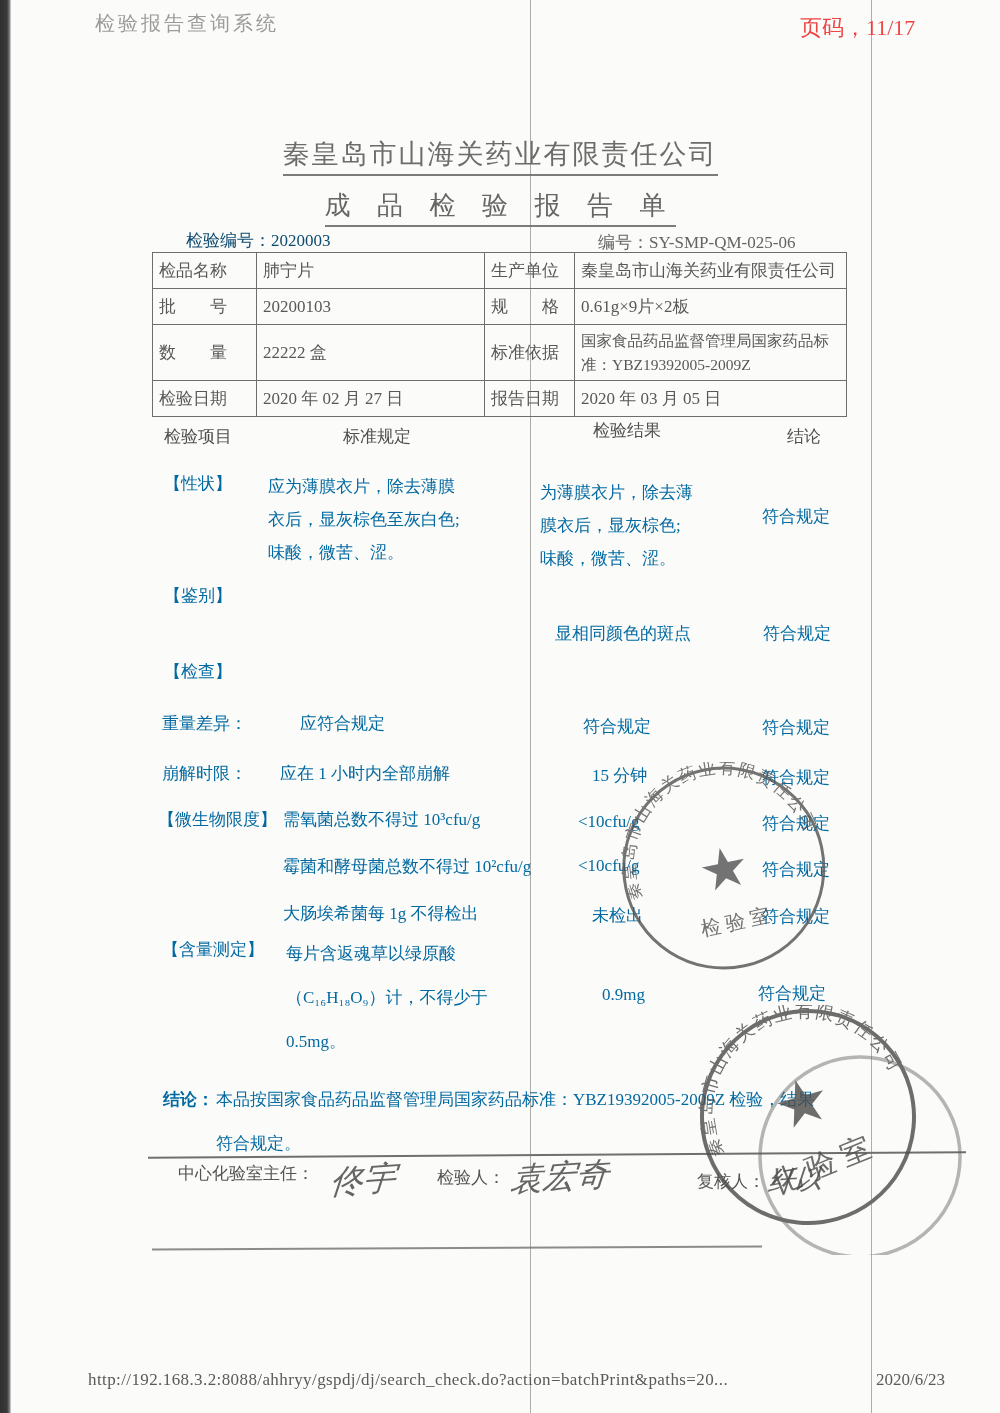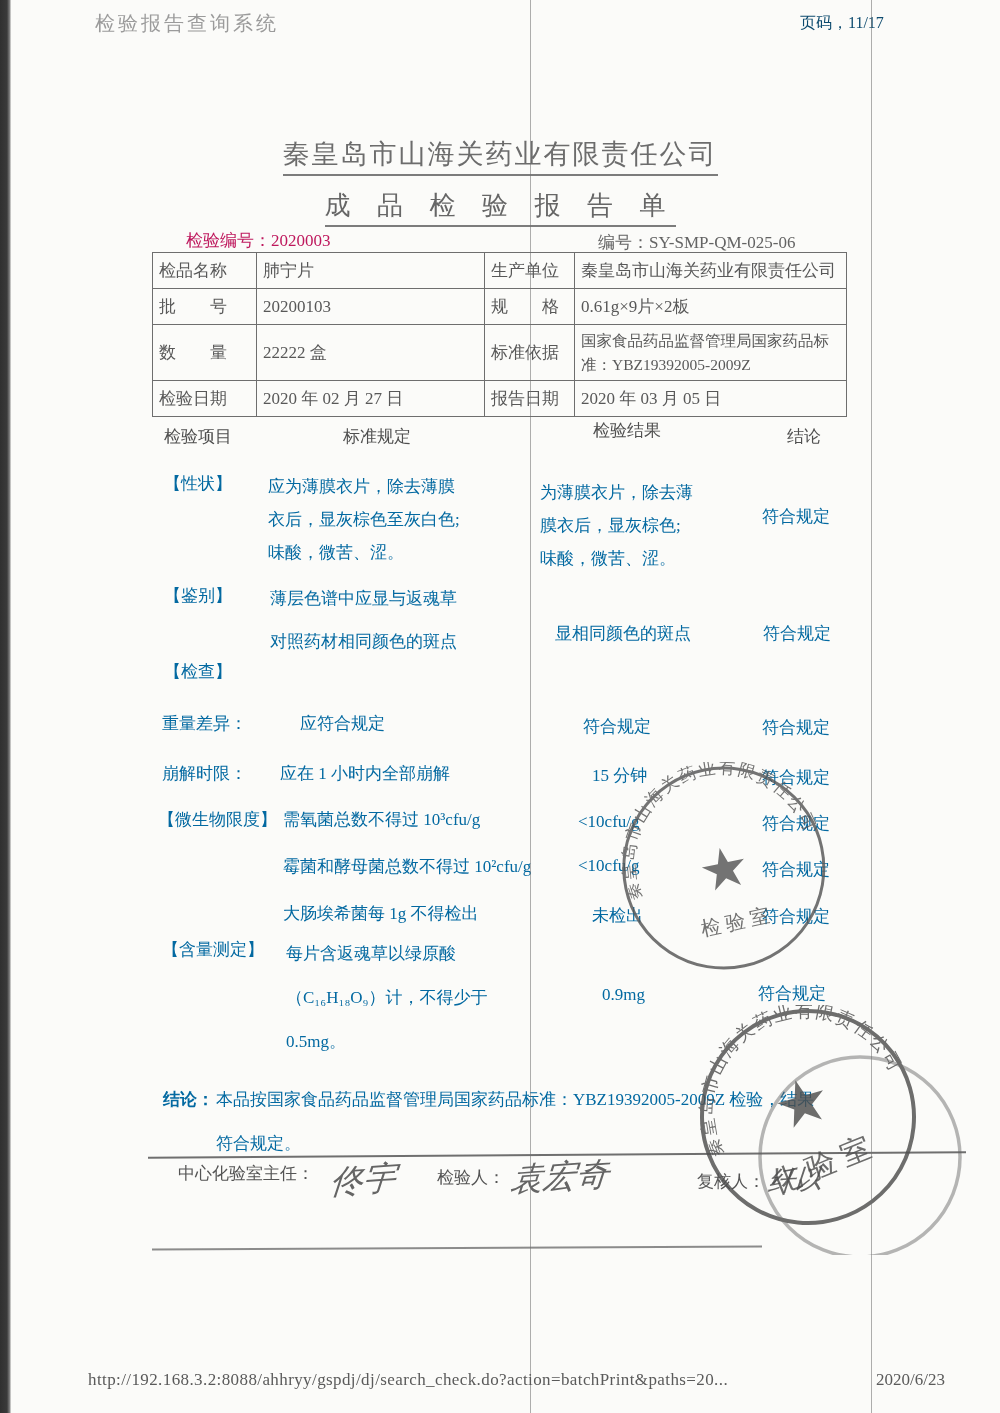--- a/index.html
+++ b/index.html
@@ -9,28 +9,28 @@
     font-family:"Liberation Serif","DejaVu Serif",serif;
     color:#5d5d5d;
   }
   .abs{position:absolute;}
   
   .edge-band{left:0;top:0;width:11px;height:1413px;
     background:linear-gradient(to right,#303030 0,#3a3a3a 7px,#8a8a8a 10px,rgba(150,150,150,0) 11px);}
   .fold{top:0;width:1px;height:1413px;background:rgba(110,110,110,.55);}
   
   .sys-title{left:95px;top:10px;font-size:20px;color:#9b9b9b;letter-spacing:3px;}
-  .page-num{left:800px;top:13px;font-size:16px;color:#0c4a6e;}
+  .page-num{left:800px;top:13px;font-size:22px;color:#ef4444;}
   
   .center-line{left:0;width:1000px;text-align:center;}
   .company-title{top:136px;font-size:27px;color:#6c6c6c;letter-spacing:2px;}
   .company-title span{border-bottom:2px solid #7c7c7c;padding-bottom:5px;}
   .doc-title{top:188px;font-size:26px;color:#666;letter-spacing:10px;}
   .doc-title span{border-bottom:2px solid #7c7c7c;padding-bottom:5px;}
-  .num-left{left:186px;top:229px;font-size:17px;color:#be185d;}
+  .num-left{left:186px;top:229px;font-size:17px;color:#0c4a6e;}
   .num-right{left:598px;top:231px;font-size:17px;color:#646464;}
   
   table.info{position:absolute;left:152px;top:252px;width:694px;border-collapse:collapse;
     font-size:17px;color:#585858;table-layout:fixed;}
   table.info td{border:1.5px solid #6e6e6e;padding:2px 6px;vertical-align:middle;}
   table.info td.v2w{font-size:15.5px;line-height:1.5;text-align:left;}
   
   .t{font-size:17px;color:#0369a1;white-space:pre-line;}
   .hdr{font-size:17px;color:#4f4f4f;}
   .lh19{line-height:1.95;}
@@ -110,22 +110,20 @@
   <div class="abs t" style="left:164px;top:472px">【性状】</div>
   <div class="abs t lh19" style="left:268px;top:470px">应为薄膜衣片，除去薄膜
 衣后，显灰棕色至灰白色;
 味酸，微苦、涩。</div>
   <div class="abs t lh19" style="left:540px;top:476px">为薄膜衣片，除去薄
 膜衣后，显灰棕色;
 味酸，微苦、涩。</div>
   <div class="abs t" style="left:762px;top:505px">符合规定</div>
 
   <div class="abs t" style="left:164px;top:584px">【鉴别】</div>
-  <div class="abs t lh25" style="left:270px;top:578px">薄层色谱中应显与返魂草
-对照药材相同颜色的斑点</div>
   <div class="abs t" style="left:555px;top:622px">显相同颜色的斑点</div>
   <div class="abs t" style="left:763px;top:622px">符合规定</div>
 
   <div class="abs t" style="left:164px;top:660px">【检查】</div>
 
   <div class="abs t" style="left:162px;top:712px">重量差异：</div>
   <div class="abs t" style="left:300px;top:712px">应符合规定</div>
   <div class="abs t" style="left:583px;top:715px">符合规定</div>
   <div class="abs t" style="left:762px;top:716px">符合规定</div>
 

